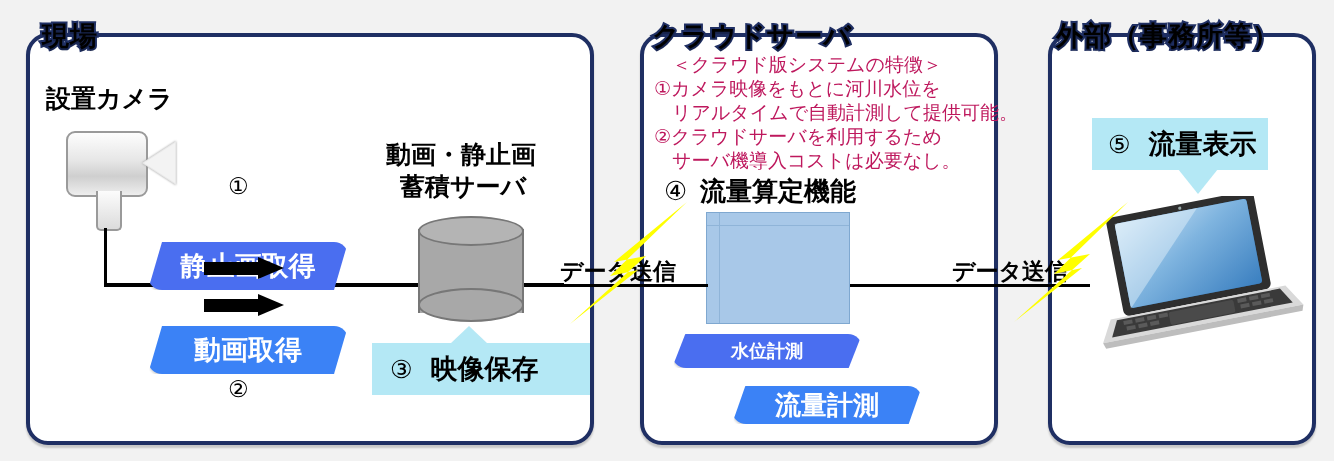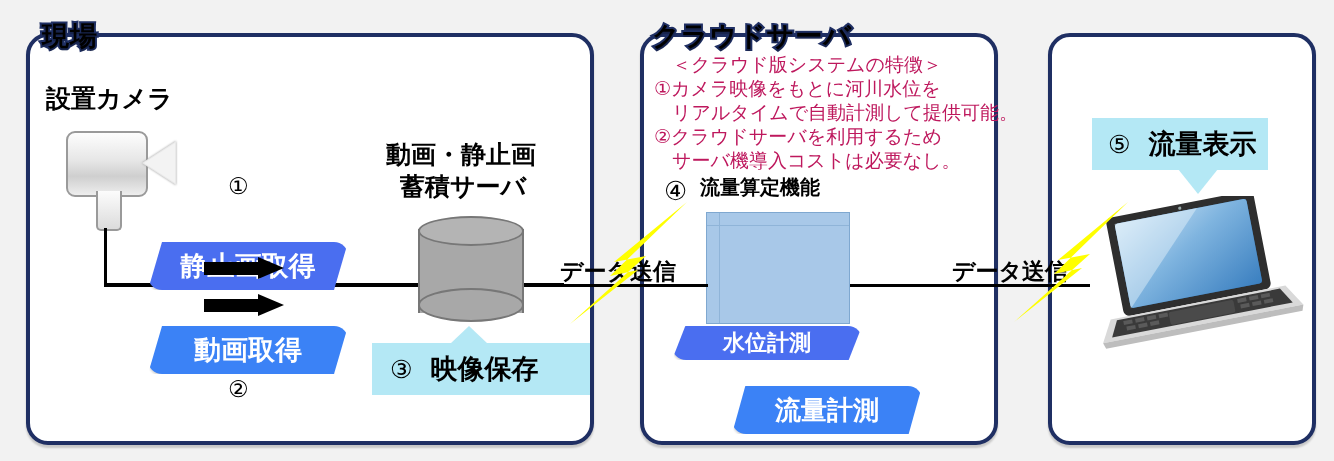--- a/index.html
+++ b/index.html
@@ -87,22 +87,22 @@
     color:#ffffff;font-weight:bold;white-space:nowrap;
     -webkit-clip-path:polygon(7% 0,100% 0,93% 100%,0 100%);
     clip-path:polygon(7% 0,100% 0,93% 100%,0 100%);
     border-radius:14px;
     box-shadow:0 2px 2px rgba(0,0,0,.15);
   }
   .chip-blue{background:#4a6ef0;}
   .chip-orange{background:#3b82f6;}
   #chip-still{left:148px;top:203px;width:200px;height:48px;font-size:27px;margin-top:39px;}
   #chip-movie{left:148px;top:326px;width:200px;height:48px;font-size:27px;}
-  #chip-level{left:672px;top:326px;width:190px;height:34px;font-size:22px;}
-  #chip-flow{left:732px;top:386px;width:190px;height:48px;font-size:26px;}
+  #chip-level{left:672px;top:334px;width:190px;height:34px;font-size:18px;}
+  #chip-flow{left:732px;top:386px;width:190px;height:38px;font-size:26px;}
 
   
   #cylinder{position:absolute;left:418px;top:216px;width:106px;height:110px;}
   .cyl-body{
     position:absolute;left:0;top:13px;width:106px;height:84px;
     background:#a8a8a8;border-left:2px solid #777;border-right:2px solid #777;
     box-sizing:border-box;
   }
   .cyl-bot{
     position:absolute;left:0;top:72px;width:106px;height:34px;
@@ -219,31 +219,32 @@
   <div class="panel" id="panel-cloud"></div>
   <div class="panel-title jp" id="title-cloud">クラウドサーバ</div>
 
   <div class="cloud-line jp" id="cloud-feat-title">＜クラウド版システムの特徴＞</div>
   <div class="cloud-line jp" id="cl1">①カメラ映像をもとに河川水位を</div>
   <div class="cloud-line jp" id="cl3">②クラウドサーバを利用するため</div>
   <div class="cloud-line jp" id="cl2">リアルタイムで自動計測して提供可能。</div>
   <div class="cloud-line jp" id="cl4">サーバ機導入コストは必要なし。</div>
 
   <div class="num jp" style="left:664px;top:176px;font-size:26px;">④</div>
-  <div class="hdr jp" style="left:700px;top:174px;font-size:20px;">流量算定機能</div>
+  <div class="hdr jp" style="left:700px;top:174px;font-size:26px;">流量算定機能</div>
 
   <div id="analysis">
     <div class="ln-h"></div>
       <div class="ln-v"></div>
   </div>
 
   <div class="chip chip-blue jp" id="chip-level">水位計測</div>
   <div class="chip chip-orange jp" id="chip-flow">流量計測</div>
 
   <div class="panel" id="panel-ext"></div>
+  <div class="panel-title jp" id="title-ext">外部（事務所等）</div>
 
   <div class="callout jp" id="callout-disp">
     <div class="tail-down"></div>
     <span class="cnum">⑤</span>
     <span>流量表示</span>
   </div>
 
   <svg id="laptop" viewBox="0 0 216 160">
     <g transform="rotate(-11 108 80)">
       <rect x="28" y="6" width="150" height="100" rx="6" fill="#2e2e2e"></rect>

